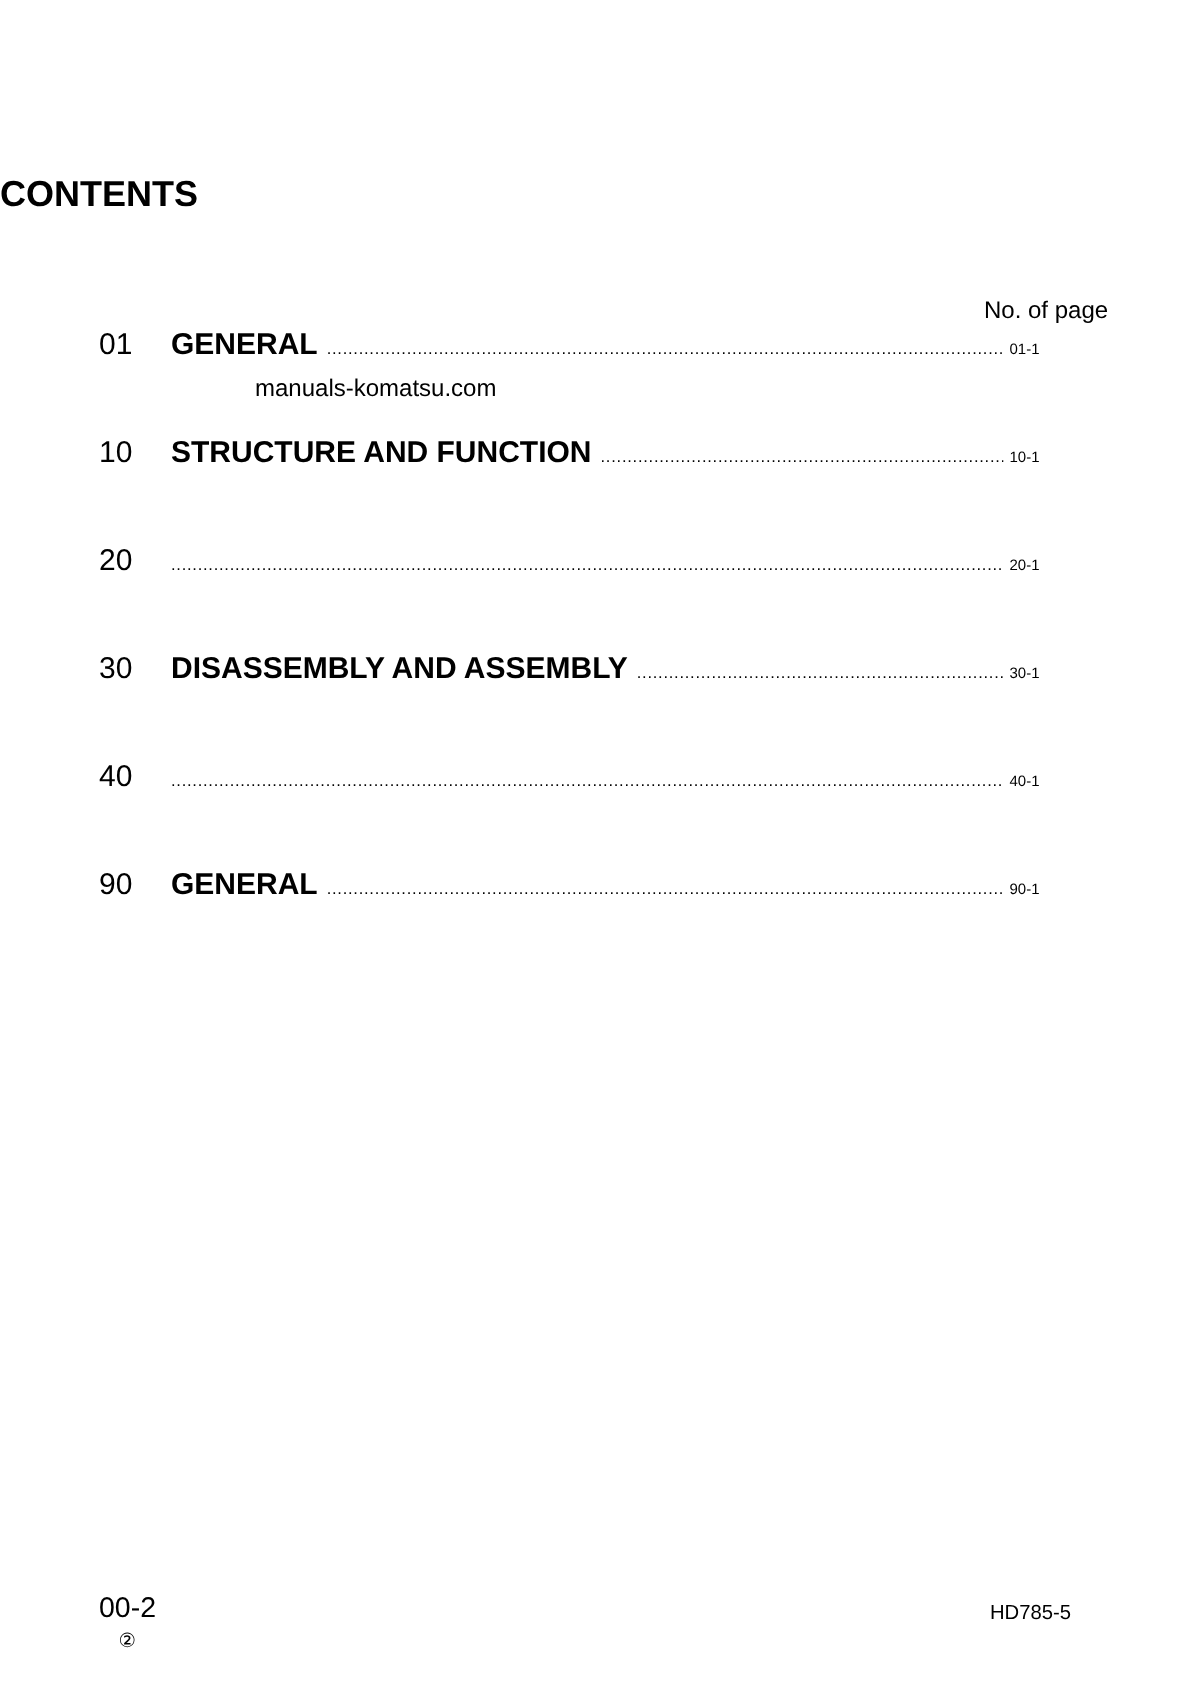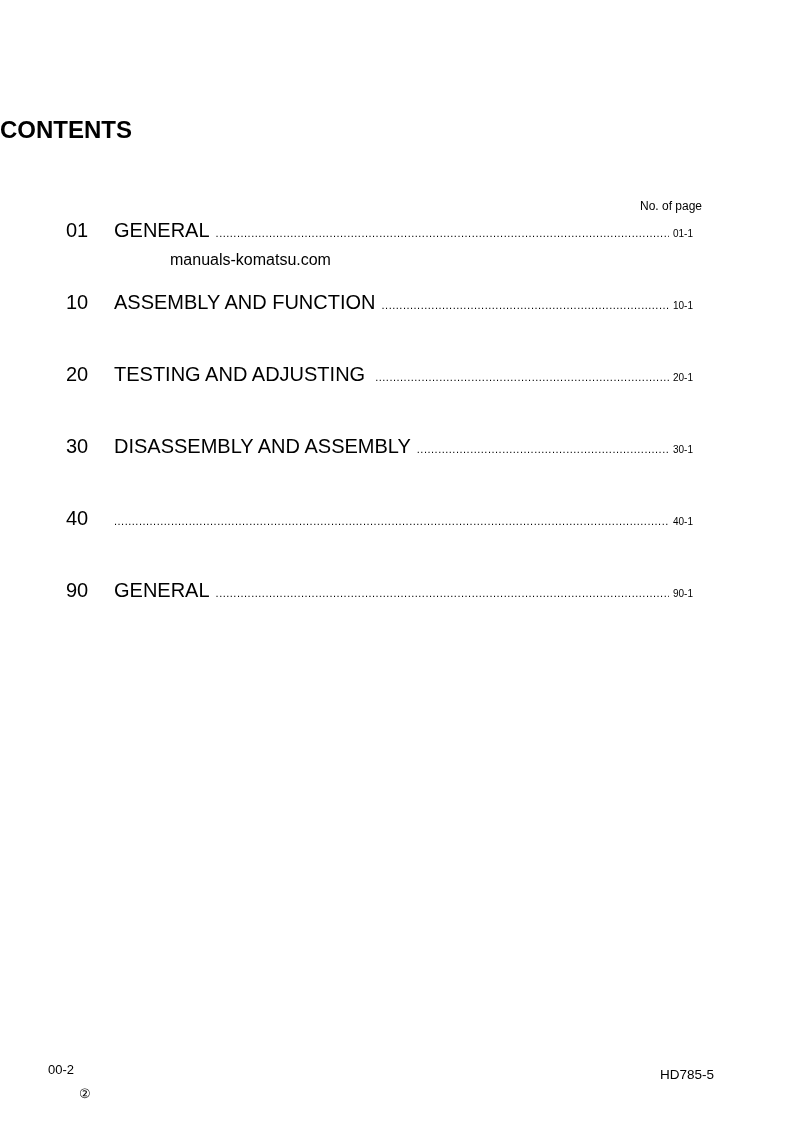--- a/index.html
+++ b/index.html
@@ -1,53 +1,52 @@
 <!DOCTYPE html>
 <html><head>
 <meta charset="utf-8">
 <style>
   html, body { margin: 0; padding: 0; background: #ffffff; }
   body { width: 793px; height: 1123px; position: relative; overflow: hidden; font-family: "Liberation Sans", sans-serif; color: #000; }
   .title { position: absolute; left: 0; width: 780px; top: 116px; text-align: left; font-weight: bold; font-size: 24px; letter-spacing: 0px; }
-  .nopage { position: absolute; left: 640px; top: 199px; font-size: 12px; }
+  .nopage { position: absolute; left: 656px; top: 199px; font-size: 16px; }
   .row { position: absolute; left: 66px; width: 627px; height: 24px; display: flex; align-items: baseline; }
   .num { width: 48px; font-weight: normal; font-size: 20px; }
-  .label { font-weight: normal; font-size: 20px; white-space: nowrap; padding-right: 6px; }
+  .label { font-weight: bold; font-size: 20px; white-space: nowrap; padding-right: 6px; }
   .dots { flex: 1; overflow: hidden; white-space: nowrap; font-size: 11px; letter-spacing: 0.5px; }
   .page { font-size: 10px; padding-left: 4px; white-space: nowrap; }
   .watermark { position: absolute; left: 170px; top: 251px; font-size: 16px; text-align: center; }
-  .footer-left { position: absolute; left: 48px; top: 1062px; font-size: 13px; }
+  .footer-left { position: absolute; left: 66px; top: 1062px; font-size: 19px; }
   .rev { position: absolute; left: 79px; top: 1086px; font-size: 13px; }
   .footer-right { position: absolute; left: 660px; top: 1067px; font-size: 13.5px; }
 </style>
 </head>
 <body>
 
 <div class="title">CONTENTS</div>
 <div class="nopage">No. of page</div>
 
 <div class="row" style="top:219px">
   <span class="num">01</span>
   <span class="label">GENERAL</span>
   <span class="dots">........................................................................................................................................................................</span>
   <span class="page">01-1</span>
 </div>
 
 <div class="watermark">manuals-komatsu.com</div>
 
 <div class="row" style="top:291px">
   <span class="num">10</span>
-  <span class="label">ASSEMBLY AND FUNCTION</span>
+  <span class="label">STRUCTURE AND FUNCTION</span>
   <span class="dots">........................................................................................................................................................................</span>
   <span class="page">10-1</span>
 </div>
 
 <div class="row" style="top:363px">
   <span class="num">20</span>
-  <span class="label" style="padding-right:10px">TESTING AND ADJUSTING</span>
   <span class="dots">........................................................................................................................................................................</span>
   <span class="page">20-1</span>
 </div>
 
 <div class="row" style="top:435px">
   <span class="num">30</span>
   <span class="label">DISASSEMBLY AND ASSEMBLY</span>
   <span class="dots">........................................................................................................................................................................</span>
   <span class="page">30-1</span>
 </div>

